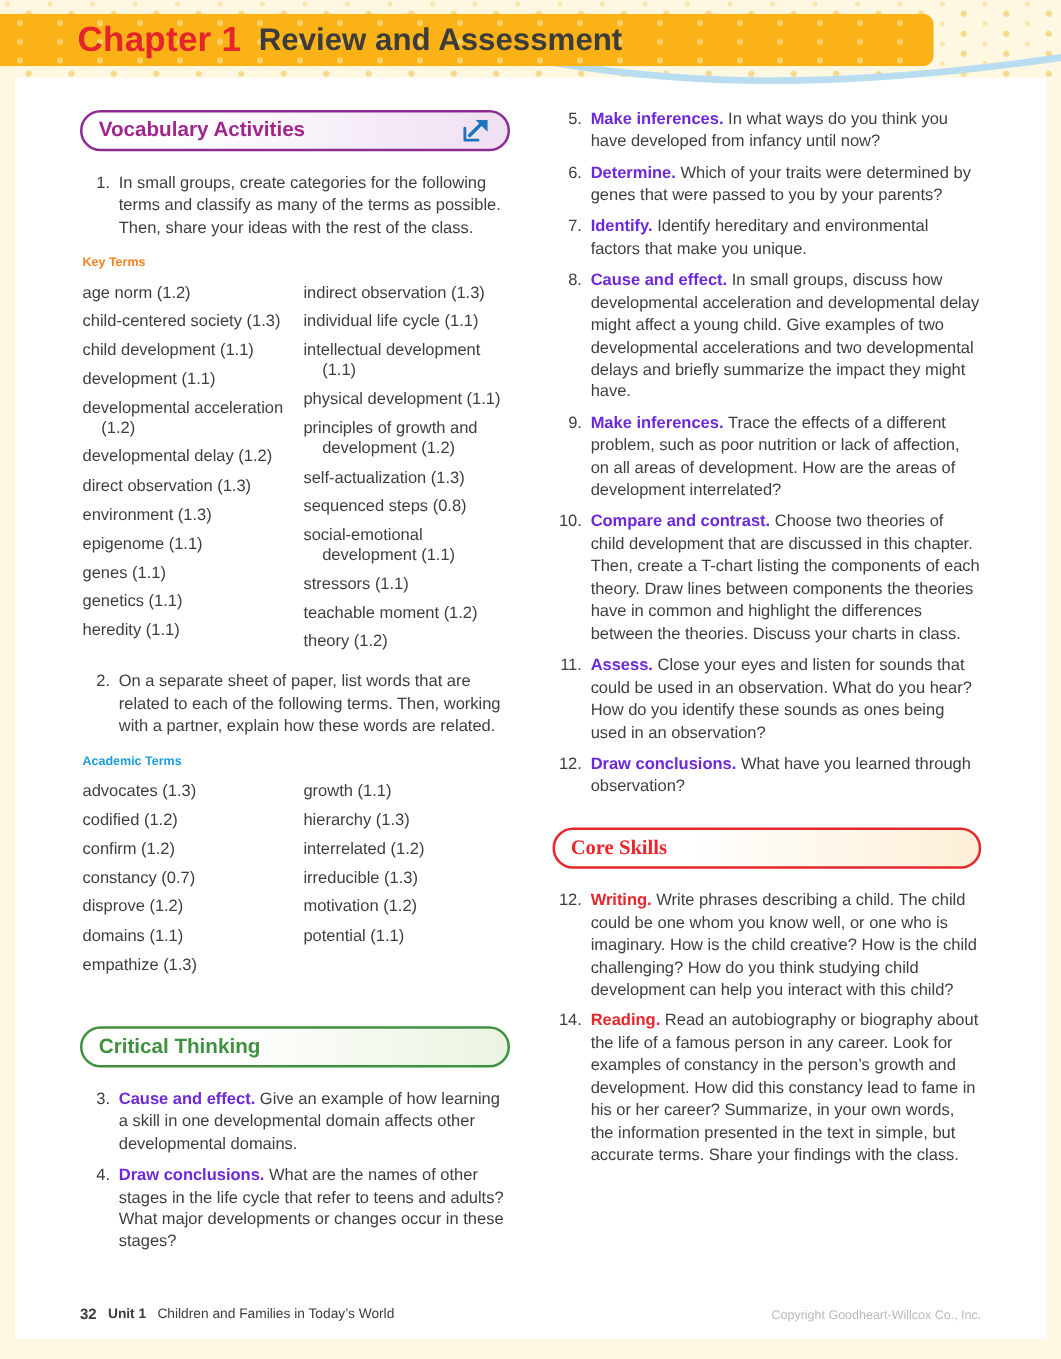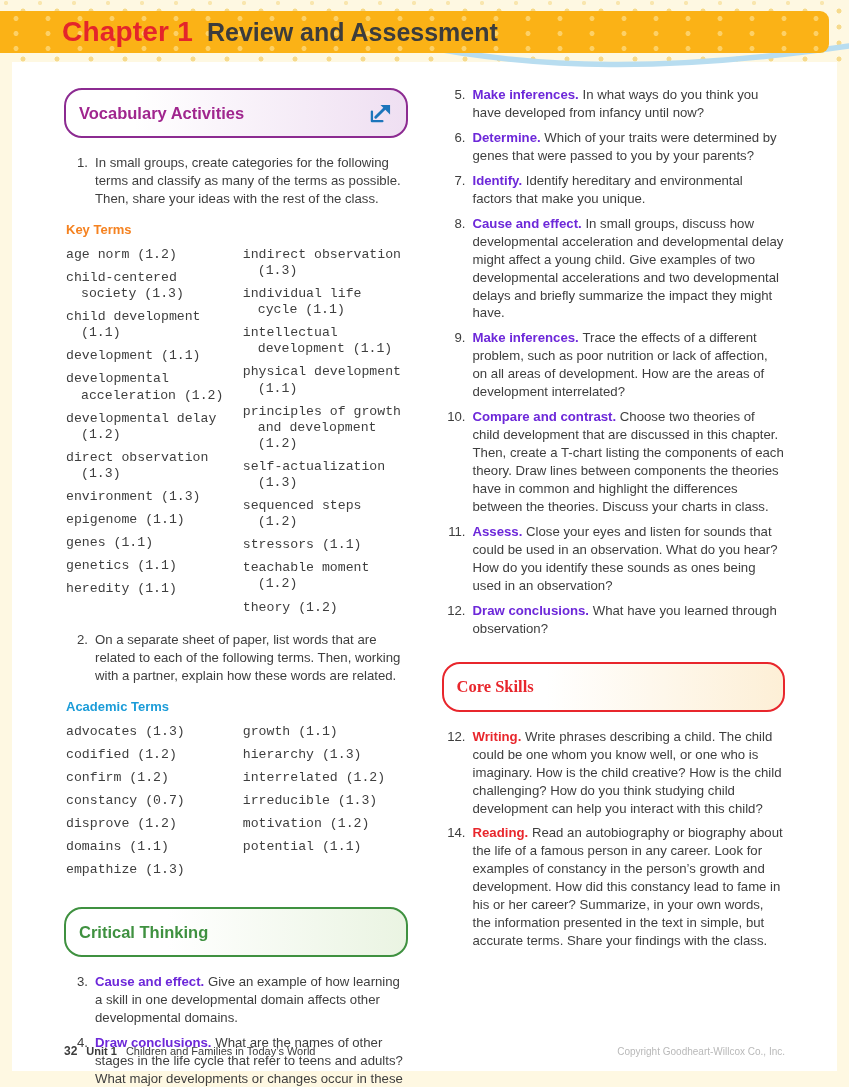--- a/index.html
+++ b/index.html
@@ -11,60 +11,60 @@
   
   .top-strip{
     position:absolute;top:0;left:0;right:0;height:62px;background:#FEF8E2;
     background-image:radial-gradient(circle,#F6DA8C 2.2px,transparent 2.8px),
                      radial-gradient(circle,#F9E6AE 1.8px,transparent 2.4px);
     background-size:34px 16px,34px 16px;background-position:6px 3px,23px 11px;
     z-index:1;
   }
   .wave{position:absolute;top:36px;right:0;width:440px;height:40px;z-index:2;}
   .banner{
-    position:absolute;top:11px;left:0;width:829px;height:42px;background:#FBB216;
+    position:absolute;top:11px;left:0;width:747px;height:42px;background:#FBB216;
     background-image:radial-gradient(circle,rgba(255,235,170,.55) 2.2px,transparent 2.8px);
     background-size:32px 15px;border-radius:0 9px 9px 0;
     display:flex;align-items:center;padding-left:62px;gap:14px;z-index:3;
   }
   .chapter-label{font-size:28px;font-weight:700;color:#E4252B;letter-spacing:.2px;}
   .chapter-title{font-size:25px;font-weight:600;color:#3C3C3C;text-align:center;}
   
   .sheet{
     position:absolute;top:62px;left:12px;right:12px;bottom:16px;background:#fff;
     padding:24px 52px 0 52px;
   }
   .cols{display:grid;grid-template-columns:1fr 1fr;column-gap:34px;}
   
   .section-box{
-    border:2.5px solid;border-radius:18px;height:50px;display:flex;align-items:center;
+    border:2.5px solid;border-radius:18px;height:33px;display:flex;align-items:center;
     padding:0 13px;font-size:16.5px;font-weight:700;margin:2px 0 16px;
   }
   .section-box.vocab{color:#A0268E;border-color:#8C2B91;justify-content:space-between;
     background:linear-gradient(90deg,#ffffff 20%,#EFDFF2);}
-  .section-box.critical{color:#3F9140;border-color:#3F9140;margin-top:22px;
+  .section-box.critical{color:#3F9140;border-color:#3F9140;margin-top:34px;
     background:linear-gradient(90deg,#ffffff 30%,#EAF4E2);}
   .section-box.core{color:#E8262C;border-color:#E8262C;margin-top:24px;
     background:linear-gradient(90deg,#ffffff 30%,#FDEFD6);font-family:Liberation Serif, serif;}
   .link-icon{width:25px;height:21px;flex:none;}
   
   .q{display:flex;gap:7px;margin-bottom:7px;font-size:13.2px;line-height:1.36;}
   .q-num{min-width:24px;text-align:right;flex:none;}
   .q-body{flex:1;}
   .q-lead{font-weight:700;}
   .q-lead:not(:empty){margin-right:.28em;}
   .green .q-lead{color:#6d28d9;}
   .red .q-lead{color:#E8262C;}
   
-  .terms-title{font-size:13px;font-weight:700;margin:14px 0 10px 2px;}
+  .terms-title{font-size:10px;font-weight:700;margin:14px 0 10px 2px;}
   .terms-title.key{color:#F58220;}
   .terms-title.acad{color:#1B9CD8;}
   .terms{display:grid;grid-template-columns:1fr 1fr;column-gap:12px;
     font-size:13.2px;line-height:1.22;margin-bottom:6px;padding-left:2px;}
-  .term{margin-bottom:7px;padding-left:15px;text-indent:-15px;font-family:Liberation Mono, monospace;}
+  .term{margin-bottom:7px;padding-left:15px;text-indent:-15px;}
   .q2-block{margin-top:8px;}
   
   .footer{
     position:absolute;left:52px;right:52px;bottom:13px;
     display:flex;justify-content:space-between;align-items:baseline;
   }
   .footer-left{display:flex;align-items:center;gap:9px;font-size:11px;color:#3C3C3C;}
   .page-number{font-size:12px;font-weight:700;}
   .unit-label{font-weight:600;}
   .copyright{font-size:10px;color:#B9B9B9;text-align:center;}
@@ -120,21 +120,22 @@
             <div class="term">heredity (1.1)</div>
           </div>
         <div>
 
         <div class="term">indirect observation (1.3)</div>
             <div class="term">individual life cycle (1.1)</div>
             <div class="term">intellectual development (1.1)</div>
             <div class="term">physical development (1.1)</div>
             <div class="term">principles of growth and development (1.2)</div>
             <div class="term">self-actualization (1.3)</div>
-            <div class="term">sequenced steps (1.2)</div>
+            <div class="term">sequenced steps (0.8)</div>
+            <div class="term">social-emotional development (1.1)</div>
             <div class="term">stressors (1.1)</div>
             <div class="term">teachable moment (1.2)</div>
             <div class="term">theory (1.2)</div>
           </div>
       </div>
 
       <div class="q q2-block">
         <span class="q-num">2.</span>
         <span class="q-body">On a separate sheet of paper, list words that are related to each of the following terms. Then, working with a partner, explain how these words are related.</span>
       </div>

